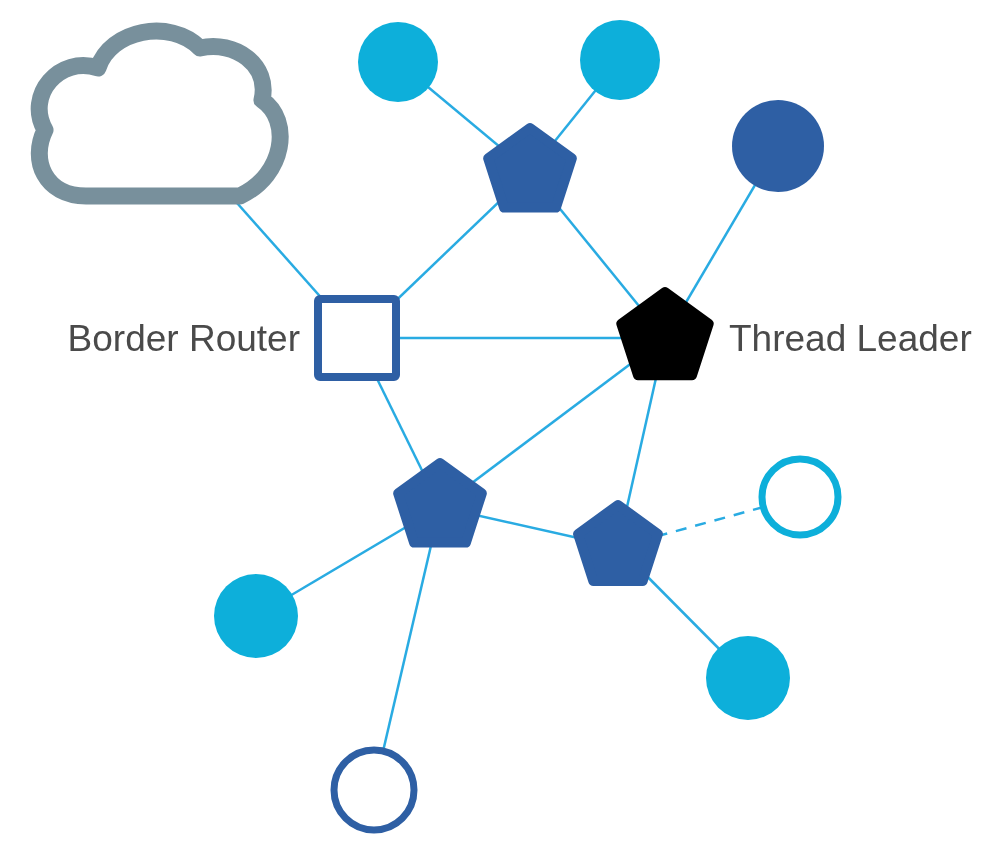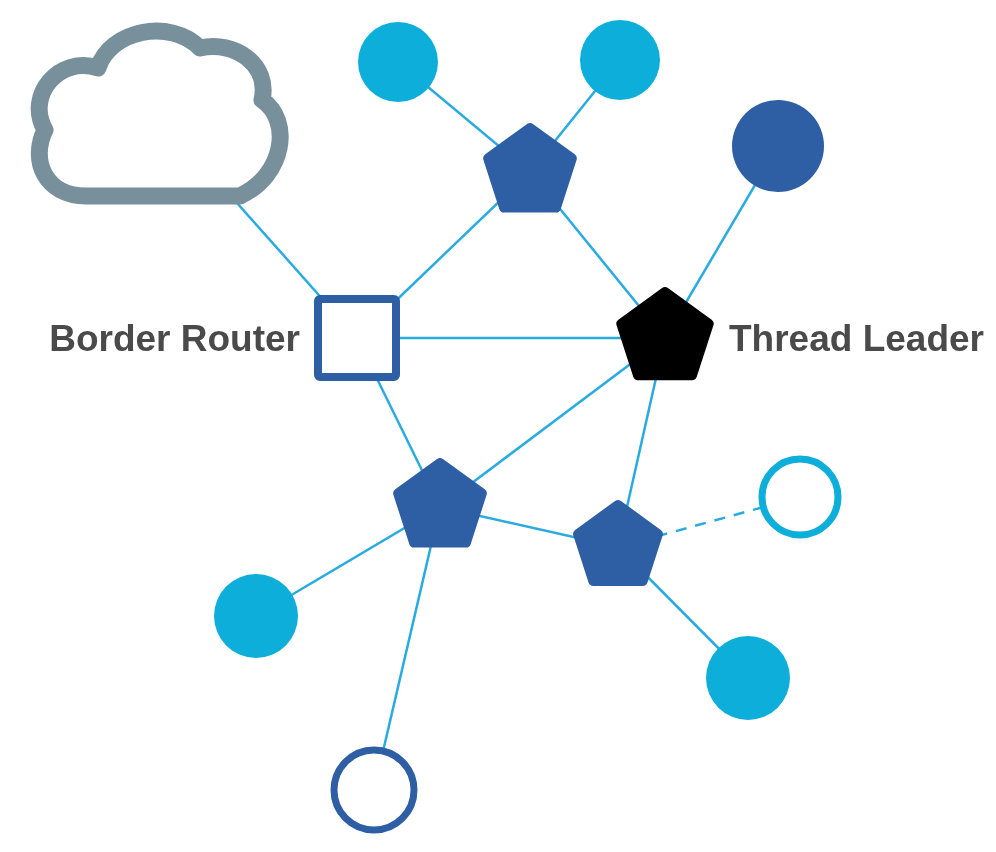--- a/index.html
+++ b/index.html
@@ -3,21 +3,20 @@
 <meta charset="utf-8">
 <title>Thread Network Topology</title>
 <style>
   html, body { margin: 0; padding: 0; background: #ffffff; }
   .canvas {
     position: relative;
     width: 996px;
     height: 852px;
     background: var(--c-background, #ffffff);
     overflow: hidden;
-    font-weight: bold;
   }
   svg { display: block; }
 
   .link { stroke: var(--c-link, #29ABE2); stroke-width: 2.5; fill: none; }
   .link-dashed { stroke-dasharray: 11 9; }
 
   .cloud {
     fill: #ffffff;
     stroke: var(--c-cloud_gray, #78909C);
     stroke-width: 17;

